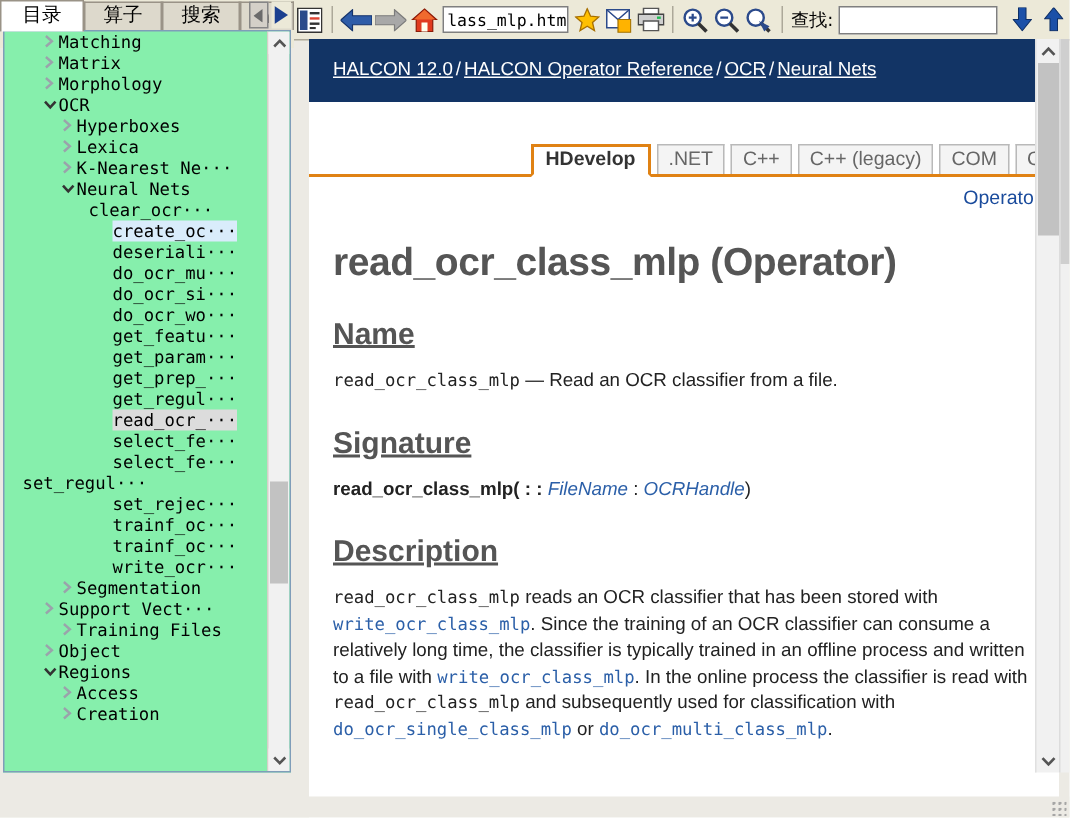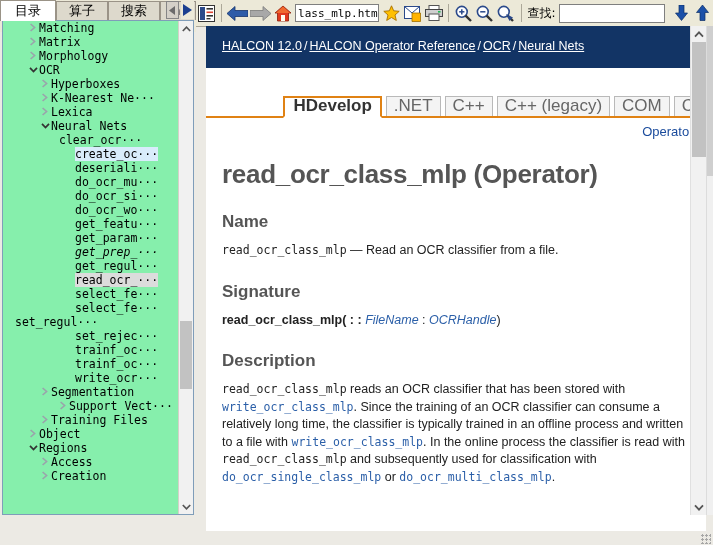--- a/index.html
+++ b/index.html
@@ -104,21 +104,21 @@
   .crumbs .sl{color:#fff;text-decoration:none;margin:0 2px;}
 
   .tabsrow{
     position:relative;height:30px;margin-top:18px;
     border-bottom:2px solid #e08214;
   }
   .ltabs{
     position:absolute;right:4px;bottom:0;display:flex;align-items:flex-end;gap:4px;
   }
   .ltab{
-    font-family:"Liberation Sans",sans-serif;font-size:17px;color:#666;
+    font-family:"Liberation Sans",sans-serif;font-size:13px;color:#666;
     background:#f4f4f4;border:1px solid #b9b9b9;border-bottom:none;
     padding:3px 7px 4px;line-height:12px;cursor:default;white-space:nowrap;
   }
   .ltab.active{
     background:#fff;color:#333;font-weight:bold;
     border:2px solid #e08214;border-bottom:2px solid #fff;
     margin-bottom:-2px;padding:2px 8px 4px;
   }
   .oprow{text-align:right;padding:6px 6px 0 0;}
   .oprow a{
@@ -127,22 +127,23 @@
   }
 
   .doc{padding:0 20px 0 16px;}
   h1.title{
     font-family:"Liberation Sans",sans-serif;
     font-size:26px;font-weight:bold;color:#555;
     margin:20px 0 8px 0;letter-spacing:-0.3px;
   }
   h2.sec{
     font-family:"Liberation Sans",sans-serif;
-    font-size:17px;font-weight:bold;color:#555;
+    font-size:20px;font-weight:bold;color:#555;
     margin:22px 0 10px 0;
+    text-decoration:underline;
   }
   .mono{font-family:"DejaVu Sans Mono","Liberation Mono",monospace;font-size:11.5px;}
   .para{
     font-family:"Liberation Sans",sans-serif;font-size:12.5px;
     color:#222;line-height:17.5px;margin:0;
   }
   .lnk{color:#2b5fa8;text-decoration:none;cursor:default;}
   .ital{font-style:italic;color:#2b5fa8;}
   .sigline{margin:0;}
 
@@ -302,49 +303,49 @@
               <polyline points="1.6,1 5.6,4.5 1.6,8" fill="none" stroke="#9aa3ab" stroke-width="1.6"></polyline>
             </svg></span><span class="lbl">Morphology</span></div>
         <div class="tnode" style="padding-left: 24px;"><span class="chev"><svg width="9" height="8" viewBox="0 0 9 8">
               <polyline points="1,1.8 4.5,5.6 8,1.8" fill="none" stroke="#333" stroke-width="1.7"></polyline>
             </svg></span><span class="lbl">OCR</span></div>
         <div class="tnode" style="padding-left: 36px;"><span class="chev"><svg width="8" height="9" viewBox="0 0 8 9">
               <polyline points="1.6,1 5.6,4.5 1.6,8" fill="none" stroke="#9aa3ab" stroke-width="1.6"></polyline>
             </svg></span><span class="lbl">Hyperboxes</span></div>
         <div class="tnode" style="padding-left: 36px;"><span class="chev"><svg width="8" height="9" viewBox="0 0 8 9">
               <polyline points="1.6,1 5.6,4.5 1.6,8" fill="none" stroke="#9aa3ab" stroke-width="1.6"></polyline>
+            </svg></span><span class="lbl">Lexica</span></div>
+        <div class="tnode" style="padding-left: 36px;"><span class="chev"><svg width="8" height="9" viewBox="0 0 8 9">
+              <polyline points="1.6,1 5.6,4.5 1.6,8" fill="none" stroke="#9aa3ab" stroke-width="1.6"></polyline>
             </svg></span><span class="lbl">K-Nearest Ne···</span></div>
-        <div class="tnode" style="padding-left: 36px;"><span class="chev"><svg width="8" height="9" viewBox="0 0 8 9">
-              <polyline points="1.6,1 5.6,4.5 1.6,8" fill="none" stroke="#9aa3ab" stroke-width="1.6"></polyline>
-            </svg></span><span class="lbl">Lexica</span></div>
         <div class="tnode" style="padding-left: 36px;"><span class="chev"><svg width="9" height="8" viewBox="0 0 9 8">
               <polyline points="1,1.8 4.5,5.6 8,1.8" fill="none" stroke="#333" stroke-width="1.7"></polyline>
             </svg></span><span class="lbl">Neural Nets</span></div>
         <div class="tnode" style="padding-left: 44px;"><span class="chev"></span><span class="lbl">clear_ocr···</span></div>
         <div class="tnode sel-blue" style="padding-left: 60px;"><span class="chev"></span><span class="lbl">create_oc···</span></div>
         <div class="tnode" style="padding-left: 60px;"><span class="chev"></span><span class="lbl">deseriali···</span></div>
         <div class="tnode" style="padding-left: 60px;"><span class="chev"></span><span class="lbl">do_ocr_mu···</span></div>
         <div class="tnode" style="padding-left: 60px;"><span class="chev"></span><span class="lbl">do_ocr_si···</span></div>
         <div class="tnode" style="padding-left: 60px;"><span class="chev"></span><span class="lbl">do_ocr_wo···</span></div>
         <div class="tnode" style="padding-left: 60px;"><span class="chev"></span><span class="lbl">get_featu···</span></div>
         <div class="tnode" style="padding-left: 60px;"><span class="chev"></span><span class="lbl">get_param···</span></div>
-        <div class="tnode" style="padding-left: 60px; font-style: italic;"><span class="chev"></span><span class="lbl">get_prep_···</span></div>
+        <div class="tnode" style="padding-left: 60px;"><span class="chev"></span><span class="lbl">get_prep_···</span></div>
         <div class="tnode" style="padding-left: 60px;"><span class="chev"></span><span class="lbl">get_regul···</span></div>
         <div class="tnode sel-gray" style="padding-left: 60px;"><span class="chev"></span><span class="lbl">read_ocr_···</span></div>
         <div class="tnode" style="padding-left: 60px;"><span class="chev"></span><span class="lbl">select_fe···</span></div>
         <div class="tnode" style="padding-left: 60px;"><span class="chev"></span><span class="lbl">select_fe···</span></div>
         <div class="tnode" style=""><span class="chev"></span><span class="lbl">set_regul···</span></div>
         <div class="tnode" style="padding-left: 60px;"><span class="chev"></span><span class="lbl">set_rejec···</span></div>
         <div class="tnode" style="padding-left: 60px;"><span class="chev"></span><span class="lbl">trainf_oc···</span></div>
         <div class="tnode" style="padding-left: 60px;"><span class="chev"></span><span class="lbl">trainf_oc···</span></div>
         <div class="tnode" style="padding-left: 60px;"><span class="chev"></span><span class="lbl">write_ocr···</span></div>
         <div class="tnode" style="padding-left: 36px;"><span class="chev"><svg width="8" height="9" viewBox="0 0 8 9">
               <polyline points="1.6,1 5.6,4.5 1.6,8" fill="none" stroke="#9aa3ab" stroke-width="1.6"></polyline>
             </svg></span><span class="lbl">Segmentation</span></div>
-        <div class="tnode" style="padding-left: 54px;"><span class="chev"><svg width="8" height="9" viewBox="0 0 8 9">
+        <div class="tnode" style="padding-left: 24px;"><span class="chev"><svg width="8" height="9" viewBox="0 0 8 9">
               <polyline points="1.6,1 5.6,4.5 1.6,8" fill="none" stroke="#9aa3ab" stroke-width="1.6"></polyline>
             </svg></span><span class="lbl">Support Vect···</span></div>
         <div class="tnode" style="padding-left: 36px;"><span class="chev"><svg width="8" height="9" viewBox="0 0 8 9">
               <polyline points="1.6,1 5.6,4.5 1.6,8" fill="none" stroke="#9aa3ab" stroke-width="1.6"></polyline>
             </svg></span><span class="lbl">Training Files</span></div>
         <div class="tnode" style="padding-left: 24px;"><span class="chev"><svg width="8" height="9" viewBox="0 0 8 9">
               <polyline points="1.6,1 5.6,4.5 1.6,8" fill="none" stroke="#9aa3ab" stroke-width="1.6"></polyline>
             </svg></span><span class="lbl">Object</span></div>
         <div class="tnode" style="padding-left: 24px;"><span class="chev"><svg width="9" height="8" viewBox="0 0 9 8">
               <polyline points="1,1.8 4.5,5.6 8,1.8" fill="none" stroke="#333" stroke-width="1.7"></polyline>

